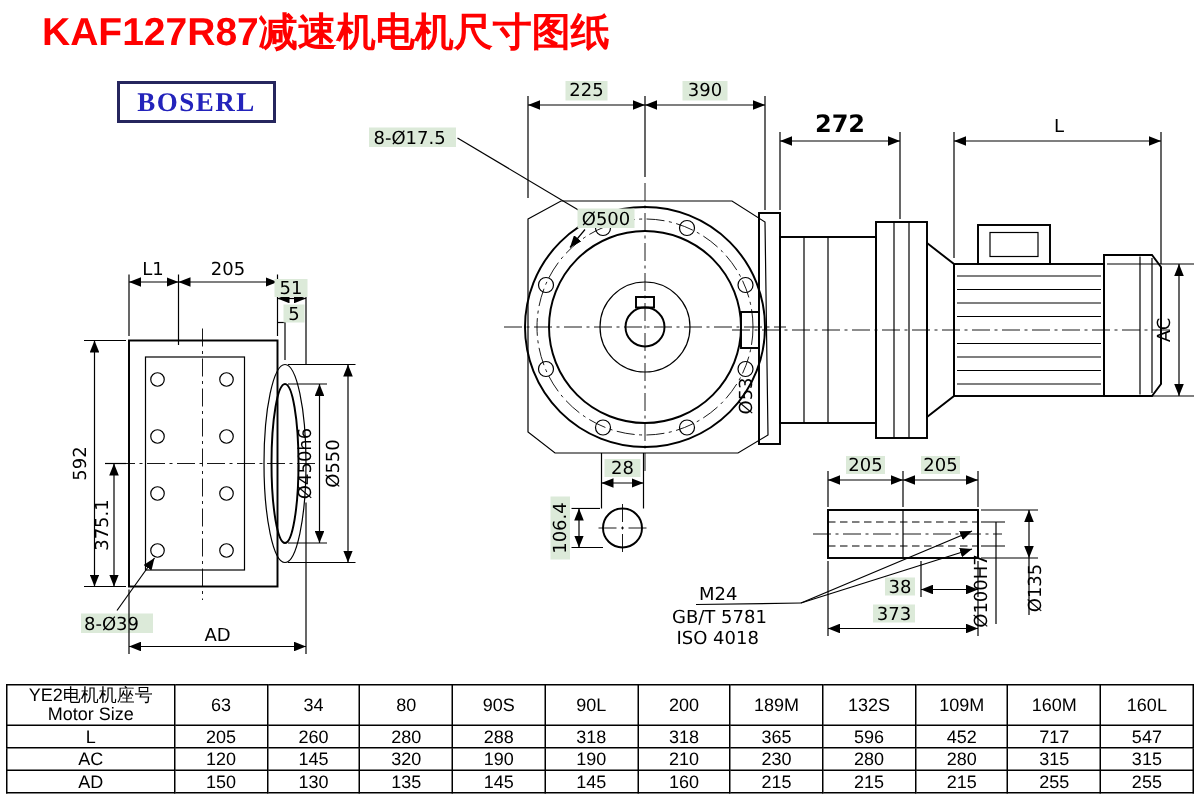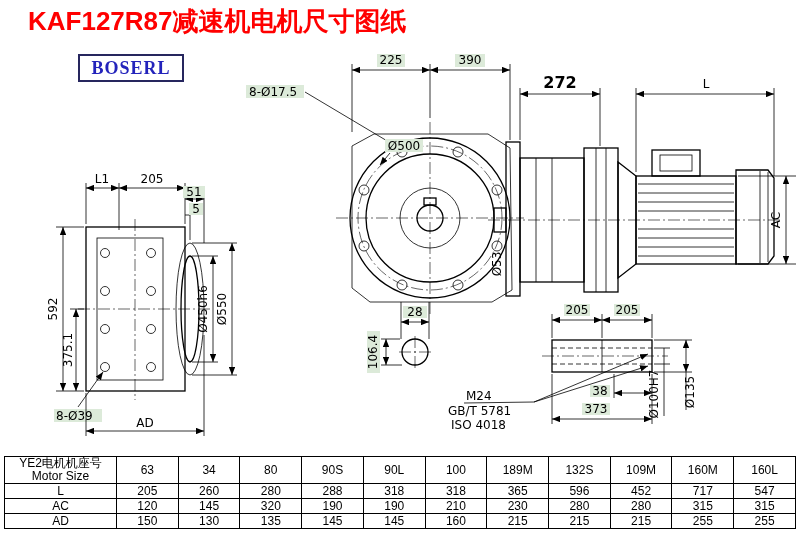--- a/index.html
+++ b/index.html
@@ -302,21 +302,21 @@
         <tr class="hdr">
           <td>
             <div>YE2电机机座号</div>
             <div>Motor Size</div>
           </td>
           <td>63</td>
           <td>34</td>
           <td>80</td>
           <td>90S</td>
           <td>90L</td>
-          <td>100</td>
+          <td>200</td>
           <td>189M</td>
           <td>132S</td>
           <td>109M</td>
           <td>160M</td>
           <td>160L</td>
         </tr>
         <tr>
           <td>L</td>
           <td>205</td>
           <td>260</td>

